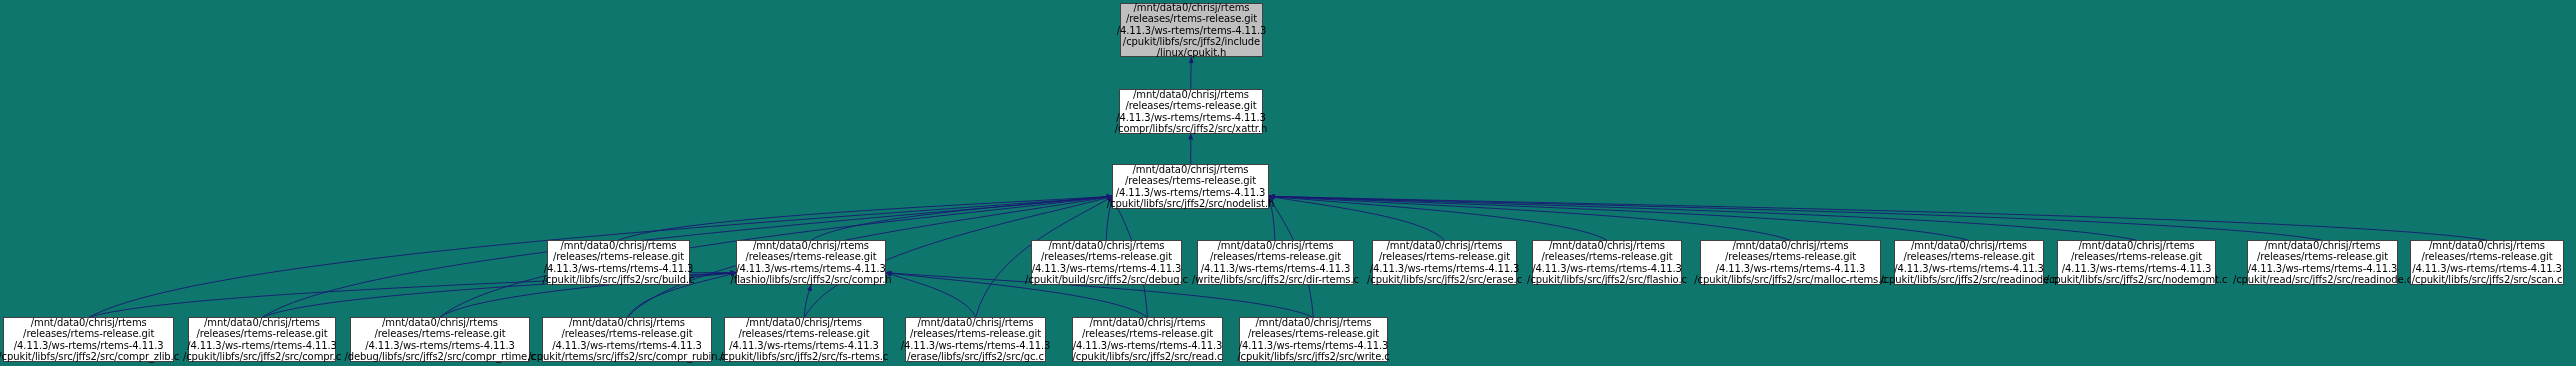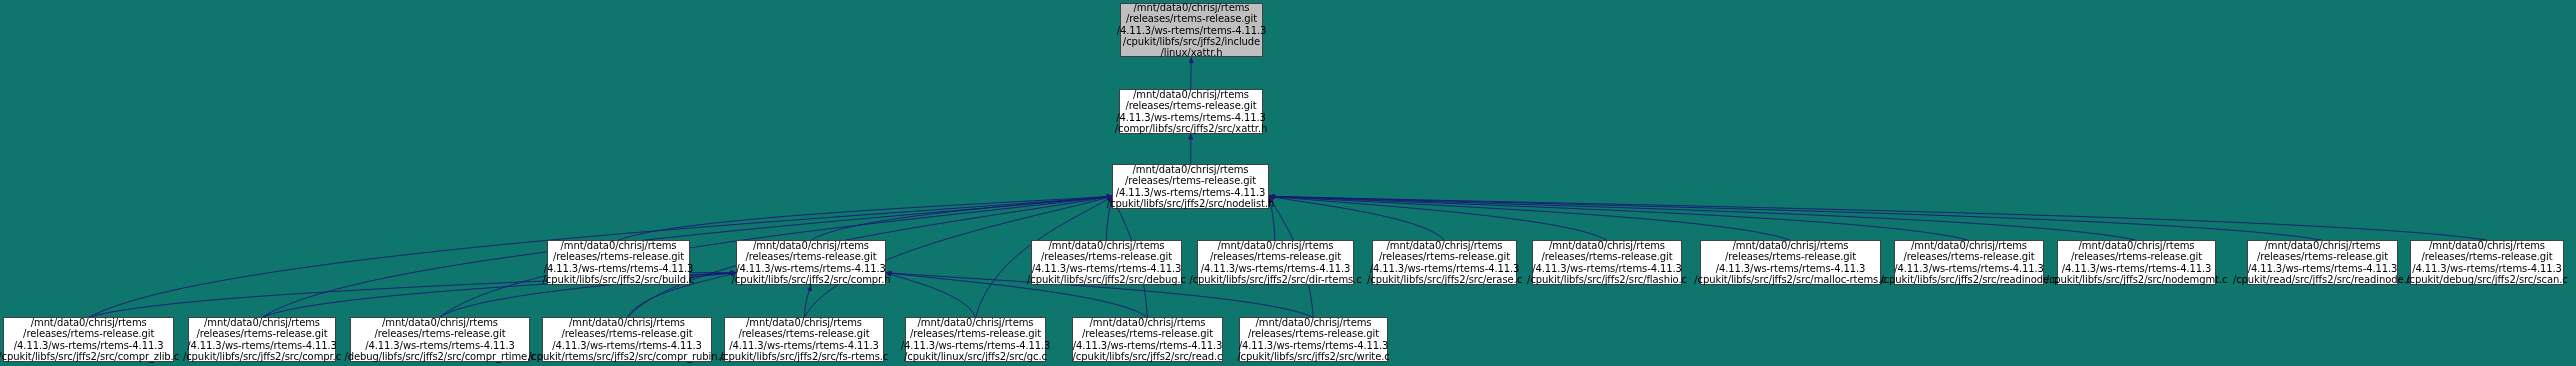--- a/index.html
+++ b/index.html
@@ -69,37 +69,37 @@
         <path d="M685,494 C810.76,390.27 1471,339.34799999999996 1733,305.4" marker-end="url(#arrow)"></path>
         <path d="M977.5,494 C1068.16,390.27 1544.125,339.34799999999996 1733,305.4" marker-end="url(#arrow)"></path>
         <path d="M1253,494 C1254.26,466.5 1260.875,453 1263.5,444" marker-end="url(#arrow)"></path>
         <path d="M1520,494 C1503.2,455.71999999999997 1415,436.928 1380,424.4" marker-end="url(#arrow)"></path>
         <path d="M1787.5,494 C1738.6,455.71999999999997 1481.875,436.928 1380,424.4" marker-end="url(#arrow)"></path>
         <path d="M2046,494 C1966.08,455.71999999999997 1546.5,436.928 1380,424.4" marker-end="url(#arrow)"></path>
         <path d="M1074,424.4 C1082.76,424.4 1128.75,424.4 1147,424.4" marker-end="url(#arrow)"></path>
       </g>
   </svg>
   <div id="node-layer">
-      <div class="node root" style="left: 1120px; top: 3.2px; width: 143px; height: 54px;"><span class="ln">/mnt/data0/chrisj/rtems</span><span class="ln">/releases/rtems-release.git</span><span class="ln">/4.11.3/ws-rtems/rtems-4.11.3</span><span class="ln">/cpukit/libfs/src/jffs2/include</span><span class="ln">/linux/xattr.h</span></div>
+      <div class="node root" style="left: 1120px; top: 3.2px; width: 143px; height: 54px;"><span class="ln">/mnt/data0/chrisj/rtems</span><span class="ln">/releases/rtems-release.git</span><span class="ln">/4.11.3/ws-rtems/rtems-4.11.3</span><span class="ln">/cpukit/libfs/src/jffs2/include</span><span class="ln">/linux/cpukit.h</span></div>
       <div class="node" style="left: 1119px; top: 89px; width: 144px; height: 45px;"><span class="ln">/mnt/data0/chrisj/rtems</span><span class="ln">/releases/rtems-release.git</span><span class="ln">/4.11.3/ws-rtems/rtems-4.11.3</span><span class="ln">/compr/libfs/src/jffs2/src/xattr.h</span></div>
       <div class="node" style="left: 1112px; top: 164px; width: 157px; height: 45px;"><span class="ln">/mnt/data0/chrisj/rtems</span><span class="ln">/releases/rtems-release.git</span><span class="ln">/4.11.3/ws-rtems/rtems-4.11.3</span><span class="ln">/cpukit/libfs/src/jffs2/src/nodelist.h</span></div>
       <div class="node" style="left: 547px; top: 240px; width: 143px; height: 45px;"><span class="ln">/mnt/data0/chrisj/rtems</span><span class="ln">/releases/rtems-release.git</span><span class="ln">/4.11.3/ws-rtems/rtems-4.11.3</span><span class="ln">/cpukit/libfs/src/jffs2/src/build.c</span></div>
-      <div class="node" style="left: 736px; top: 240px; width: 150px; height: 45px;"><span class="ln">/mnt/data0/chrisj/rtems</span><span class="ln">/releases/rtems-release.git</span><span class="ln">/4.11.3/ws-rtems/rtems-4.11.3</span><span class="ln">/cpukit/libfs/src/jffs2/src/compr.h</span></div>
-      <div class="node" style="left: 1031px; top: 240px; width: 151px; height: 45px;"><span class="ln">/mnt/data0/chrisj/rtems</span><span class="ln">/releases/rtems-release.git</span><span class="ln">/4.11.3/ws-rtems/rtems-4.11.3</span><span class="ln">/cpukit/libfs/src/jffs2/src/debug.c</span></div>
-      <div class="node" style="left: 1197px; top: 240px; width: 157px; height: 45px;"><span class="ln">/mnt/data0/chrisj/rtems</span><span class="ln">/releases/rtems-release.git</span><span class="ln">/4.11.3/ws-rtems/rtems-4.11.3</span><span class="ln">/cpukit/libfs/src/jffs2/src/dir-rtems.c</span></div>
+      <div class="node" style="left: 736px; top: 240px; width: 150px; height: 45px;"><span class="ln">/mnt/data0/chrisj/rtems</span><span class="ln">/releases/rtems-release.git</span><span class="ln">/4.11.3/ws-rtems/rtems-4.11.3</span><span class="ln">/flashio/libfs/src/jffs2/src/compr.h</span></div>
+      <div class="node" style="left: 1031px; top: 240px; width: 151px; height: 45px;"><span class="ln">/mnt/data0/chrisj/rtems</span><span class="ln">/releases/rtems-release.git</span><span class="ln">/4.11.3/ws-rtems/rtems-4.11.3</span><span class="ln">/cpukit/build/src/jffs2/src/debug.c</span></div>
+      <div class="node" style="left: 1197px; top: 240px; width: 157px; height: 45px;"><span class="ln">/mnt/data0/chrisj/rtems</span><span class="ln">/releases/rtems-release.git</span><span class="ln">/4.11.3/ws-rtems/rtems-4.11.3</span><span class="ln">/write/libfs/src/jffs2/src/dir-rtems.c</span></div>
       <div class="node" style="left: 1372px; top: 240px; width: 145px; height: 45px;"><span class="ln">/mnt/data0/chrisj/rtems</span><span class="ln">/releases/rtems-release.git</span><span class="ln">/4.11.3/ws-rtems/rtems-4.11.3</span><span class="ln">/cpukit/libfs/src/jffs2/src/erase.c</span></div>
       <div class="node" style="left: 1532px; top: 240px; width: 150px; height: 45px;"><span class="ln">/mnt/data0/chrisj/rtems</span><span class="ln">/releases/rtems-release.git</span><span class="ln">/4.11.3/ws-rtems/rtems-4.11.3</span><span class="ln">/cpukit/libfs/src/jffs2/src/flashio.c</span></div>
       <div class="node" style="left: 1700px; top: 240px; width: 181px; height: 45px;"><span class="ln">/mnt/data0/chrisj/rtems</span><span class="ln">/releases/rtems-release.git</span><span class="ln">/4.11.3/ws-rtems/rtems-4.11.3</span><span class="ln">/cpukit/libfs/src/jffs2/src/malloc-rtems.c</span></div>
       <div class="node" style="left: 1894px; top: 240px; width: 150px; height: 45px;"><span class="ln">/mnt/data0/chrisj/rtems</span><span class="ln">/releases/rtems-release.git</span><span class="ln">/4.11.3/ws-rtems/rtems-4.11.3</span><span class="ln">/cpukit/libfs/src/jffs2/src/readinode.c</span></div>
       <div class="node" style="left: 2057px; top: 240px; width: 159px; height: 45px;"><span class="ln">/mnt/data0/chrisj/rtems</span><span class="ln">/releases/rtems-release.git</span><span class="ln">/4.11.3/ws-rtems/rtems-4.11.3</span><span class="ln">/cpukit/libfs/src/jffs2/src/nodemgmt.c</span></div>
       <div class="node" style="left: 2247px; top: 240px; width: 151px; height: 45px;"><span class="ln">/mnt/data0/chrisj/rtems</span><span class="ln">/releases/rtems-release.git</span><span class="ln">/4.11.3/ws-rtems/rtems-4.11.3</span><span class="ln">/cpukit/read/src/jffs2/src/readinode.c</span></div>
-      <div class="node" style="left: 2410px; top: 240px; width: 154px; height: 45px;"><span class="ln">/mnt/data0/chrisj/rtems</span><span class="ln">/releases/rtems-release.git</span><span class="ln">/4.11.3/ws-rtems/rtems-4.11.3</span><span class="ln">/cpukit/debug/src/jffs2/src/scan.c</span></div>
+      <div class="node" style="left: 2410px; top: 240px; width: 154px; height: 45px;"><span class="ln">/mnt/data0/chrisj/rtems</span><span class="ln">/releases/rtems-release.git</span><span class="ln">/4.11.3/ws-rtems/rtems-4.11.3</span><span class="ln">/cpukit/libfs/src/jffs2/src/scan.c</span></div>
       <div class="node" style="left: 3.2px; top: 317px; width: 171px; height: 45px;"><span class="ln">/mnt/data0/chrisj/rtems</span><span class="ln">/releases/rtems-release.git</span><span class="ln">/4.11.3/ws-rtems/rtems-4.11.3</span><span class="ln">/cpukit/libfs/src/jffs2/src/compr_zlib.c</span></div>
       <div class="node" style="left: 188px; top: 317px; width: 148px; height: 45px;"><span class="ln">/mnt/data0/chrisj/rtems</span><span class="ln">/releases/rtems-release.git</span><span class="ln">/4.11.3/ws-rtems/rtems-4.11.3</span><span class="ln">/cpukit/libfs/src/jffs2/src/compr.c</span></div>
       <div class="node" style="left: 350px; top: 317px; width: 180px; height: 45px;"><span class="ln">/mnt/data0/chrisj/rtems</span><span class="ln">/releases/rtems-release.git</span><span class="ln">/4.11.3/ws-rtems/rtems-4.11.3</span><span class="ln">/debug/libfs/src/jffs2/src/compr_rtime.c</span></div>
       <div class="node" style="left: 542px; top: 317px; width: 170px; height: 45px;"><span class="ln">/mnt/data0/chrisj/rtems</span><span class="ln">/releases/rtems-release.git</span><span class="ln">/4.11.3/ws-rtems/rtems-4.11.3</span><span class="ln">/cpukit/rtems/src/jffs2/src/compr_rubin.c</span></div>
       <div class="node" style="left: 724px; top: 317px; width: 160px; height: 45px;"><span class="ln">/mnt/data0/chrisj/rtems</span><span class="ln">/releases/rtems-release.git</span><span class="ln">/4.11.3/ws-rtems/rtems-4.11.3</span><span class="ln">/cpukit/libfs/src/jffs2/src/fs-rtems.c</span></div>
-      <div class="node" style="left: 905px; top: 317px; width: 141px; height: 45px;"><span class="ln">/mnt/data0/chrisj/rtems</span><span class="ln">/releases/rtems-release.git</span><span class="ln">/4.11.3/ws-rtems/rtems-4.11.3</span><span class="ln">/cpukit/linux/src/jffs2/src/gc.c</span></div>
+      <div class="node" style="left: 905px; top: 317px; width: 141px; height: 45px;"><span class="ln">/mnt/data0/chrisj/rtems</span><span class="ln">/releases/rtems-release.git</span><span class="ln">/4.11.3/ws-rtems/rtems-4.11.3</span><span class="ln">/erase/libfs/src/jffs2/src/gc.c</span></div>
       <div class="node" style="left: 1072px; top: 317px; width: 151px; height: 45px;"><span class="ln">/mnt/data0/chrisj/rtems</span><span class="ln">/releases/rtems-release.git</span><span class="ln">/4.11.3/ws-rtems/rtems-4.11.3</span><span class="ln">/cpukit/libfs/src/jffs2/src/read.c</span></div>
       <div class="node" style="left: 1239px; top: 317px; width: 149px; height: 45px;"><span class="ln">/mnt/data0/chrisj/rtems</span><span class="ln">/releases/rtems-release.git</span><span class="ln">/4.11.3/ws-rtems/rtems-4.11.3</span><span class="ln">/cpukit/libfs/src/jffs2/src/write.c</span></div>
     </div>
 </div>
 
 
 </body></html>

